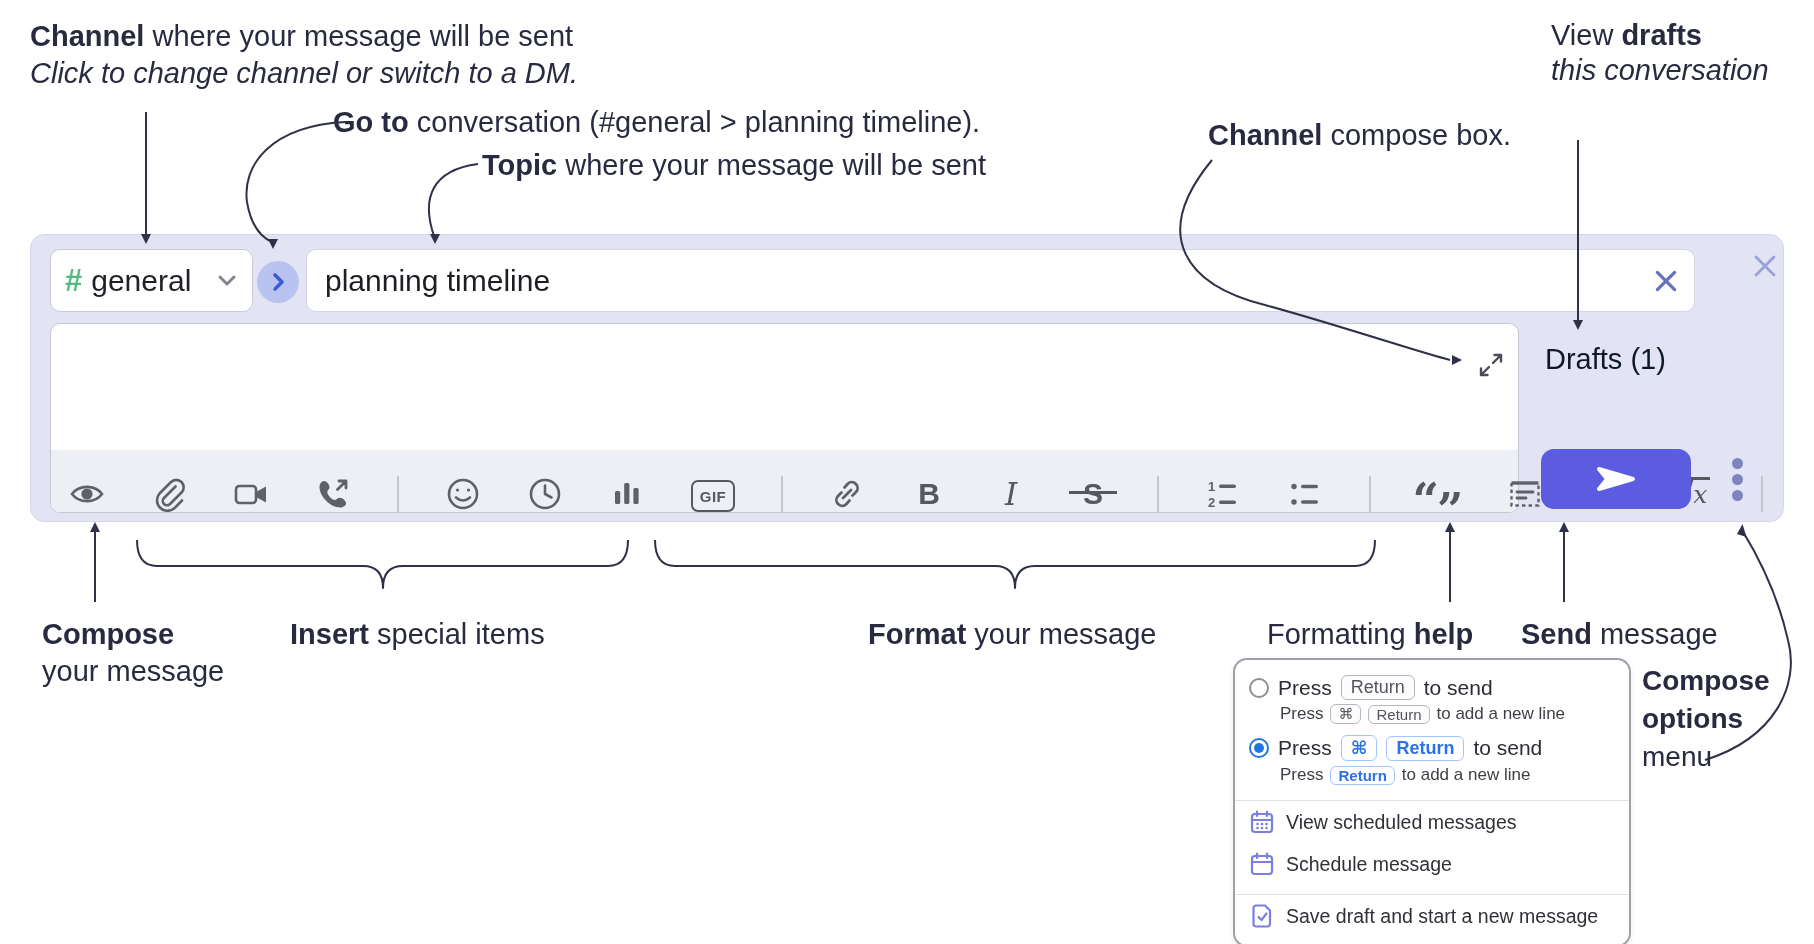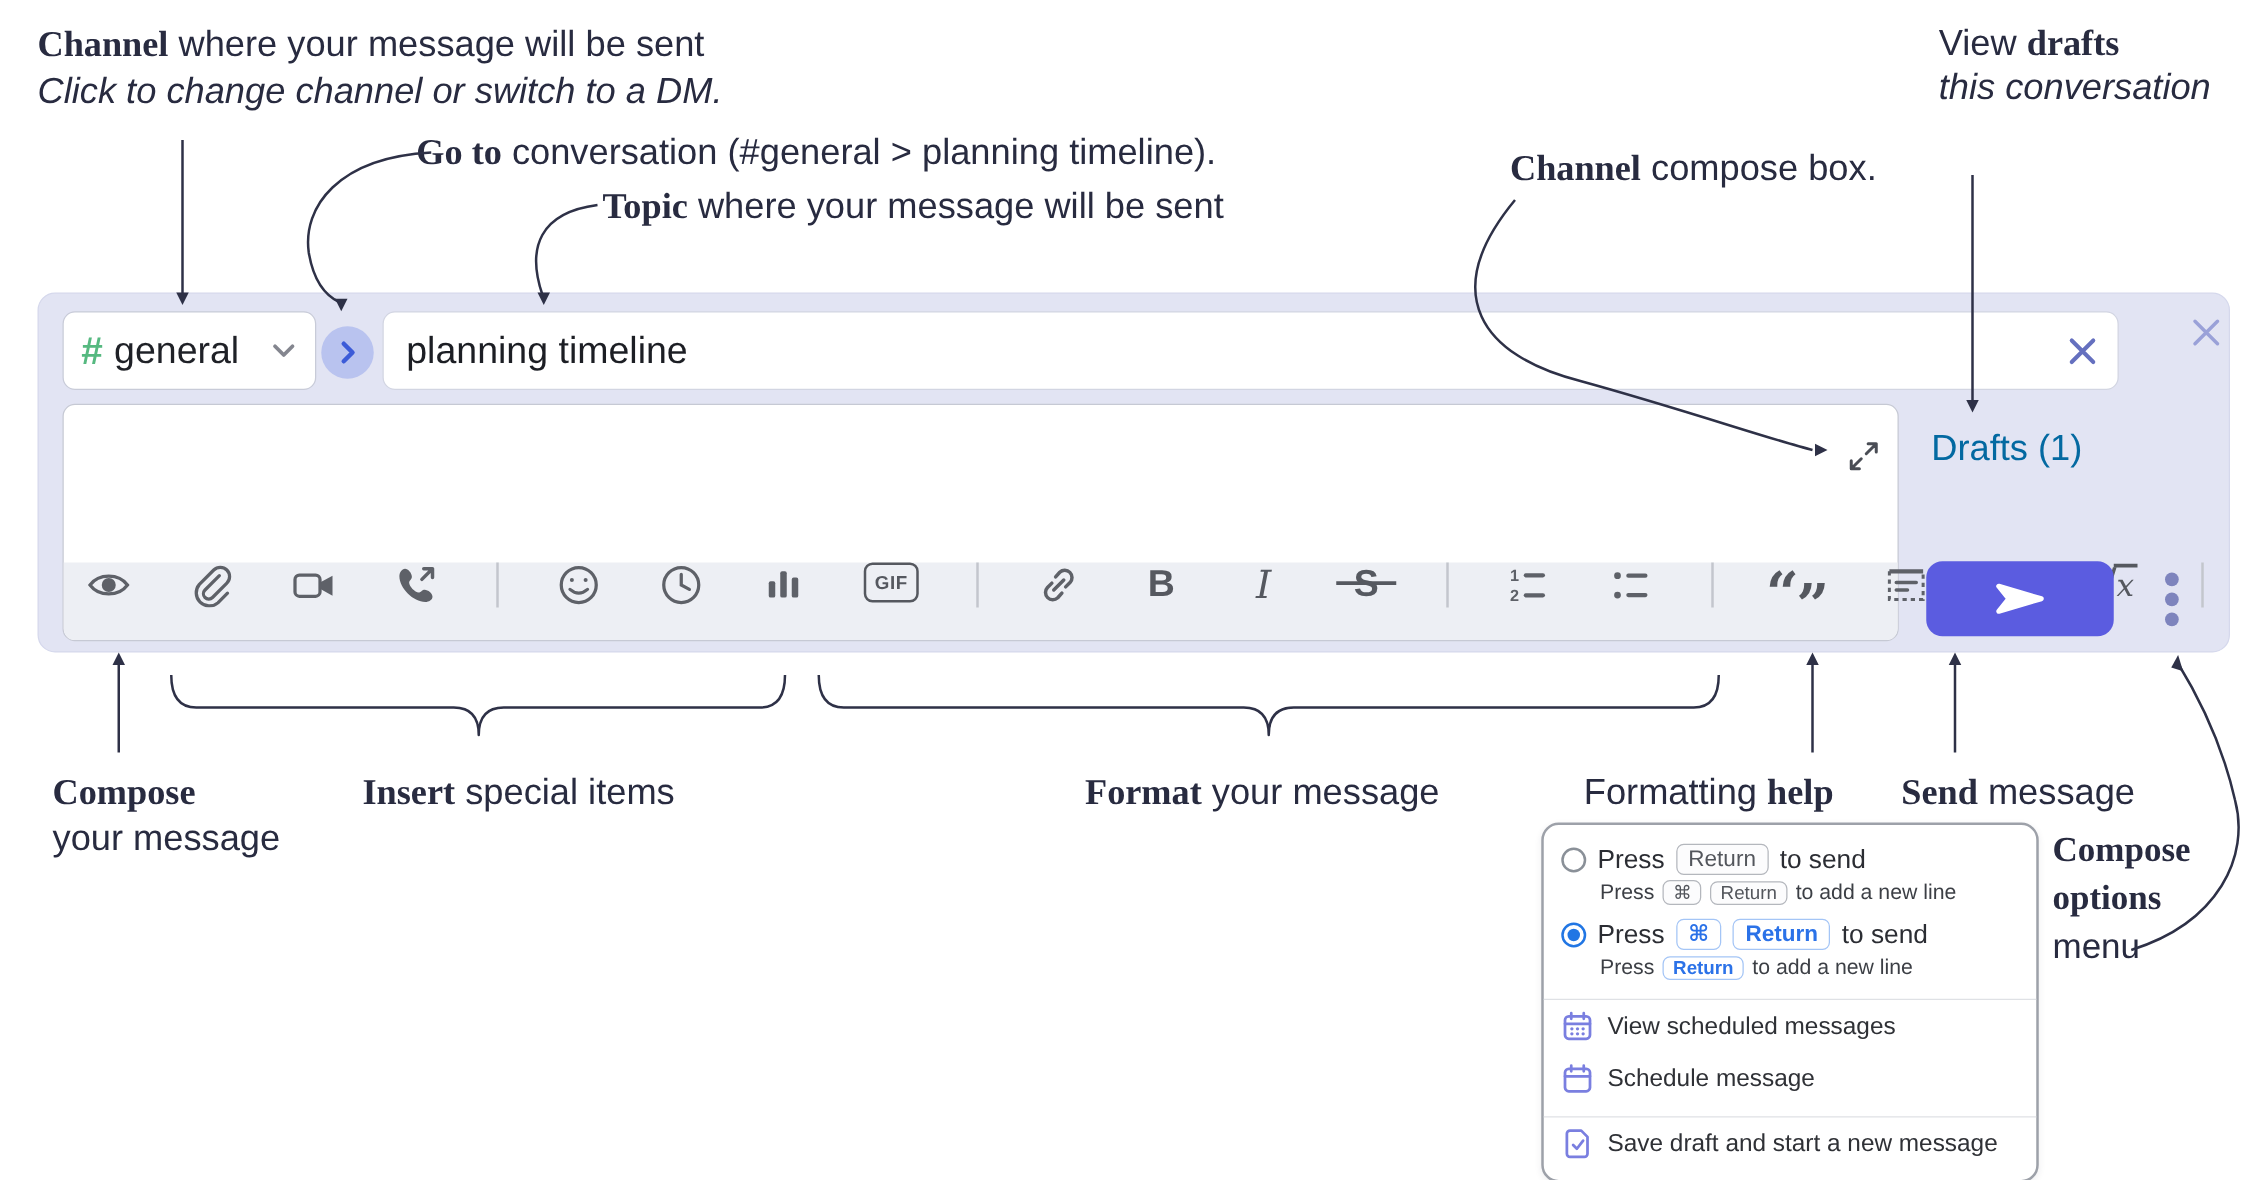--- a/index.html
+++ b/index.html
@@ -2,21 +2,21 @@
 <html><head>
 <meta charset="utf-8">
 <style>
   html,body{margin:0;padding:0;}
   body{
     width:1814px;height:944px;position:relative;background:#ffffff;
     font-family:"Liberation Sans","DejaVu Sans",sans-serif;overflow:hidden;
   }
   
   .ann{position:absolute;font-size:29px;line-height:37px;color:#282b40;white-space:nowrap;}
-  .ann .b{font-weight:700;font-family:Liberation Serif, serif;}
+  .ann .b{font-weight:700;}
   .ann .it{font-style:italic;}
   
   .compose{
     position:absolute;left:30px;top:234px;width:1754px;height:288px;
     background:#e2e4f3;border:1px solid #d5d8ec;border-radius:14px;box-sizing:border-box;
   }
   .chan-select{
     position:absolute;left:19px;top:14px;width:203px;height:63px;background:#fff;
     border:1px solid #c8cbd8;border-radius:10px;box-sizing:border-box;
     display:flex;align-items:center;padding:0 14px;cursor:pointer;
@@ -30,35 +30,35 @@
   }
   .topic-box{
     position:absolute;left:275px;top:14px;width:1389px;height:63px;background:#fff;
     border:1px solid #d2d5e2;border-radius:10px;box-sizing:border-box;
   }
   .topic-box input{
     width:100%;height:100%;border:none;outline:none;background:transparent;
     font-family:inherit;font-size:30px;color:#1c1e24;padding:0 60px 0 18px;box-sizing:border-box;
   }
   .topic-clear{position:absolute;right:14px;top:17px;width:28px;height:28px;display:flex;cursor:pointer;}
-  .drafts-link{position:absolute;left:1514px;top:108px;font-size:29px;color:#0369a1;cursor:pointer;}
+  .drafts-link{position:absolute;left:1514px;top:108px;font-size:29px;color:#0f172a;cursor:pointer;}
   .close-x{position:absolute;left:1717px;top:14px;width:34px;height:34px;display:flex;cursor:pointer;}
   .msg-box{
     position:absolute;left:19px;top:88px;width:1469px;height:190px;background:#fff;
     border:1px solid #c6c9d4;border-radius:10px;box-sizing:border-box;
   }
   .msg-box textarea{
     display:block;width:100%;height:122px;border:none;outline:none;resize:none;background:transparent;
     font-family:inherit;font-size:30px;color:#1c1e24;padding:22px 70px 0 19px;box-sizing:border-box;
   }
   .msg-box textarea::placeholder{color:#8e9099;opacity:1;}
   .expand-btn{position:absolute;right:14px;top:28px;width:26px;height:26px;display:flex;cursor:pointer;}
   .toolbar{
     position:absolute;left:0;right:0;bottom:0;height:62px;background:#edeff4;
-    border-radius:0 0 9px 9px;display:flex;align-items:flex-start;gap:46px;padding-left:18px;box-sizing:border-box;
+    border-radius:0 0 9px 9px;display:flex;align-items:flex-end;gap:46px;padding-left:18px;box-sizing:border-box;
   }
   .ticon{width:36px;height:36px;display:flex;align-items:center;justify-content:center;flex:0 0 auto;cursor:pointer;color:#5e6168;}
   .tdiv{width:2px;height:36px;background:#c3c6cd;flex:0 0 auto;}
   .glyph{font-size:30px;color:#55585f;line-height:1;}
   .glyph-b{font-weight:800;}
   .glyph-i{font-family:"DejaVu Serif","Liberation Serif",serif;font-style:italic;font-size:31px;}
   .glyph-s{position:relative;font-weight:600;}
   .strike-wrap{position:relative;}
   .strike-wrap::after{content:"";position:absolute;left:-6px;right:-6px;top:15px;height:3px;background:#55585f;}
   .gif-box{width:44px;height:32px;border:2.6px solid #55585f;border-radius:7px;display:flex;align-items:center;justify-content:center;box-sizing:border-box;}

